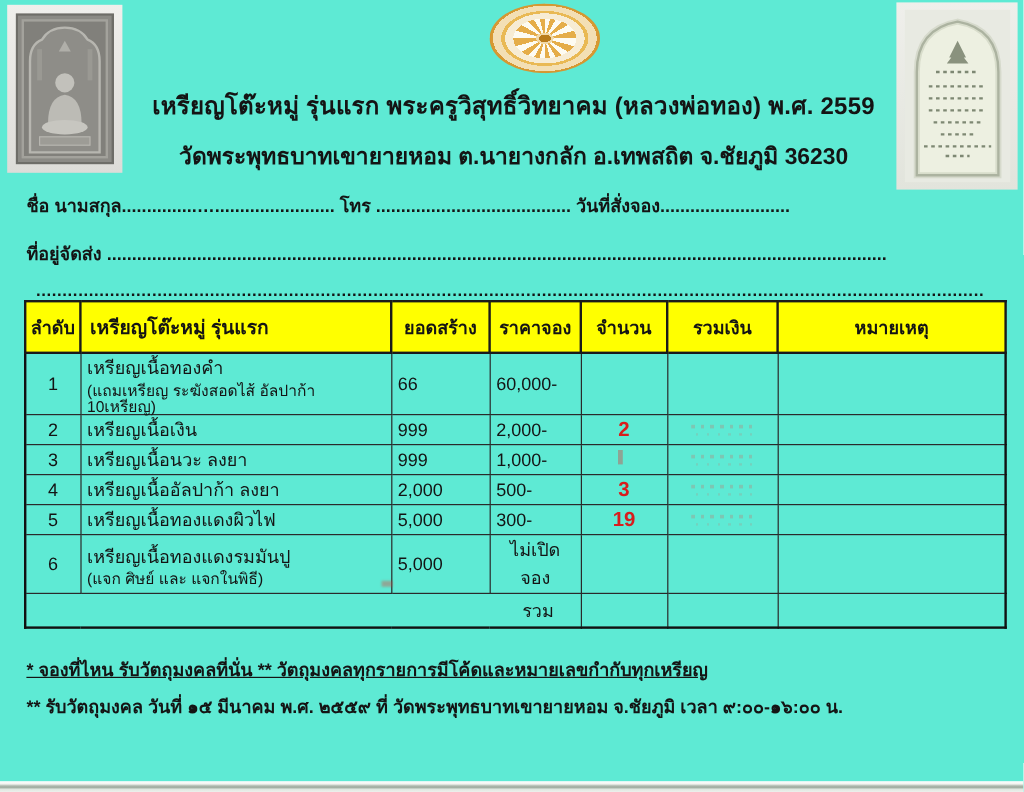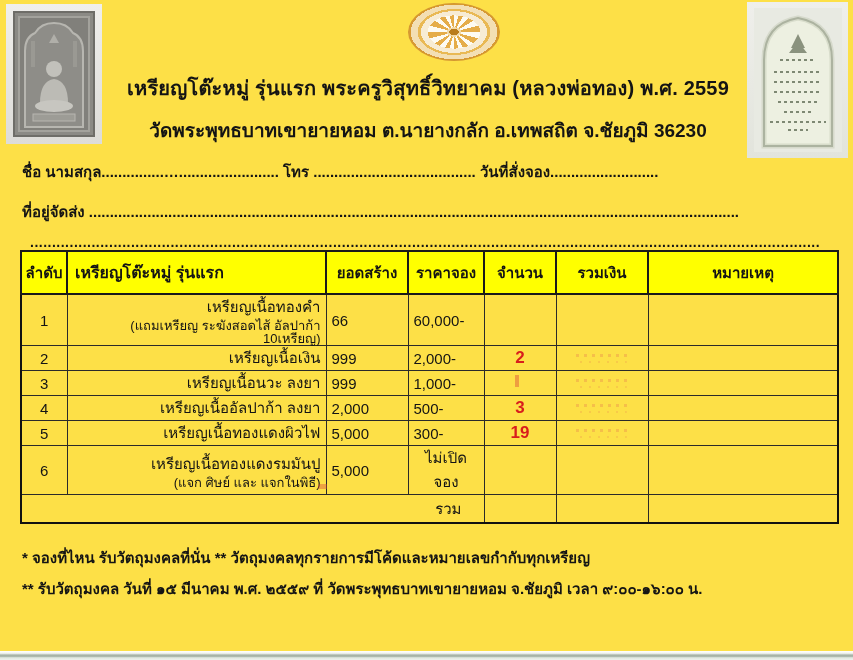--- a/index.html
+++ b/index.html
@@ -1,17 +1,17 @@
 <!DOCTYPE html>
 <html><head>
 <meta charset="utf-8">
 <style>
   html,body { margin:0; padding:0; background:#fff; }
   .page {
-    position:relative; width:853px; height:660px; background:#fde047;
+    position:relative; width:853px; height:660px; background:#5eead4;
     font-family:"Liberation Sans", sans-serif; color:#141414; overflow:hidden;
   }
 
   
   .photo-left {
     position:absolute; left:6px; top:4px; width:96px; height:140px;
     background:linear-gradient(180deg,#f0efec,#dddcd8);
     display:flex; align-items:center; justify-content:center;
   }
   .photo-right {
@@ -49,21 +49,21 @@
   }
   table.order th {
     background:#ffff00; border:2px solid #1a1a1a; font-size:15px; font-weight:bold;
     height:33px; text-align:center; padding:4px 2px;
   }
   table.order th.name-h { text-align:left; padding-left:7px; font-size:16px; }
   table.order td { border:1.5px solid #2a2a2a; font-size:15px; padding:0 5px; vertical-align:middle; }
   tr.r-tall td { height:37px; }
   tr.r-short td { height:22px; }
   td.c-no { text-align:center; }
-  td.c-name { text-align:right; }
+  td.c-name { text-align:left; }
   td.c-name .sub { font-size:13px; line-height:13px; }
   td.c-num { text-align:left; }
   td.c-center { text-align:center; }
   td.c-qty { text-align:center; position:relative; }
   .qty-red { color:#d81d1d; font-weight:bold; font-size:17px; font-family:"Liberation Sans",sans-serif; }
   td.c-total { position:relative; }
 
   tfoot td { height:27px; }
   tfoot td.total-label {
     border:none; text-align:right; padding-right:22px; font-size:15px; font-weight:normal;
@@ -82,21 +82,21 @@
   }
   .red-speck {
     position:absolute; left:318px; top:484px; width:9px; height:5px;
     background:rgba(215,70,60,.4); filter:blur(.7px);
   }
 
   
   .foot-line { position:absolute; font-weight:bold; white-space:nowrap; }
   .receiver { left:22px; top:490px; font-size:14.5px; }
   .ceremony { left:30px; top:514px; font-size:15px; }
-  .note1    { left:22px; top:546px; font-size:15px; }
+  .note1    { left:22px; top:546px; font-size:15px;text-decoration:underline; }
   .note2    { left:22px; top:577px; font-size:15px; }
 
   .bottom-bar {
     position:absolute; left:0; bottom:0; width:853px; height:9px;
     background:linear-gradient(180deg,#ffffff 0%,#f2f5f0 25%,#a9b5a9 45%,#a3b0a3 58%,#dfe7df 75%,#edf1ed 100%);
   }
 </style>
 </head>
 <body>
 

